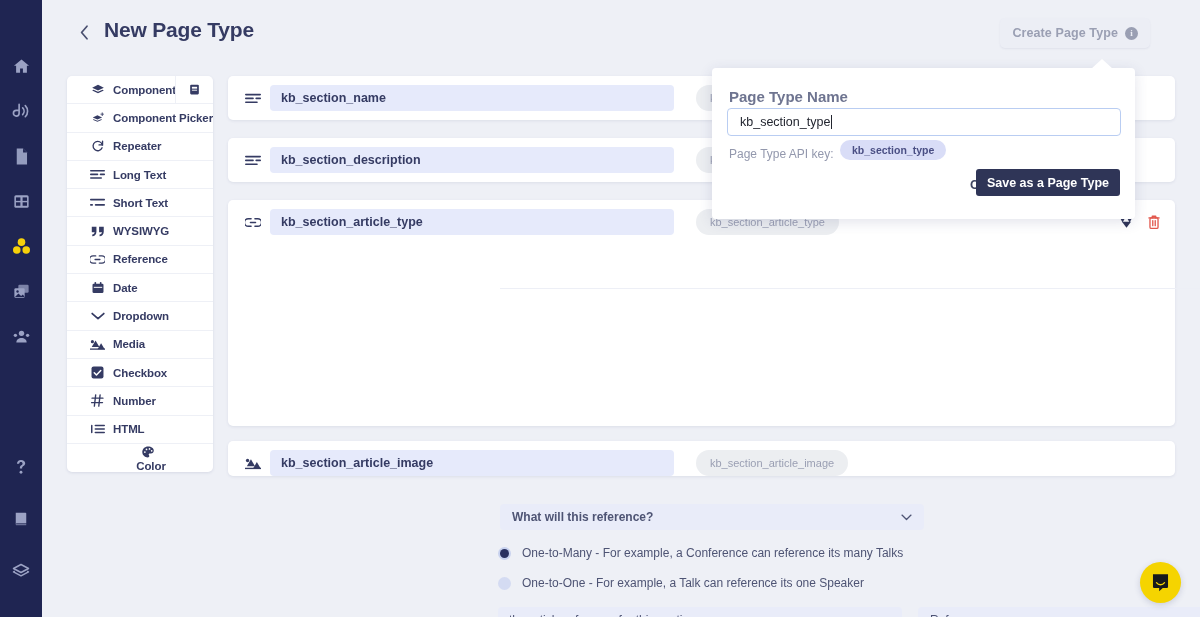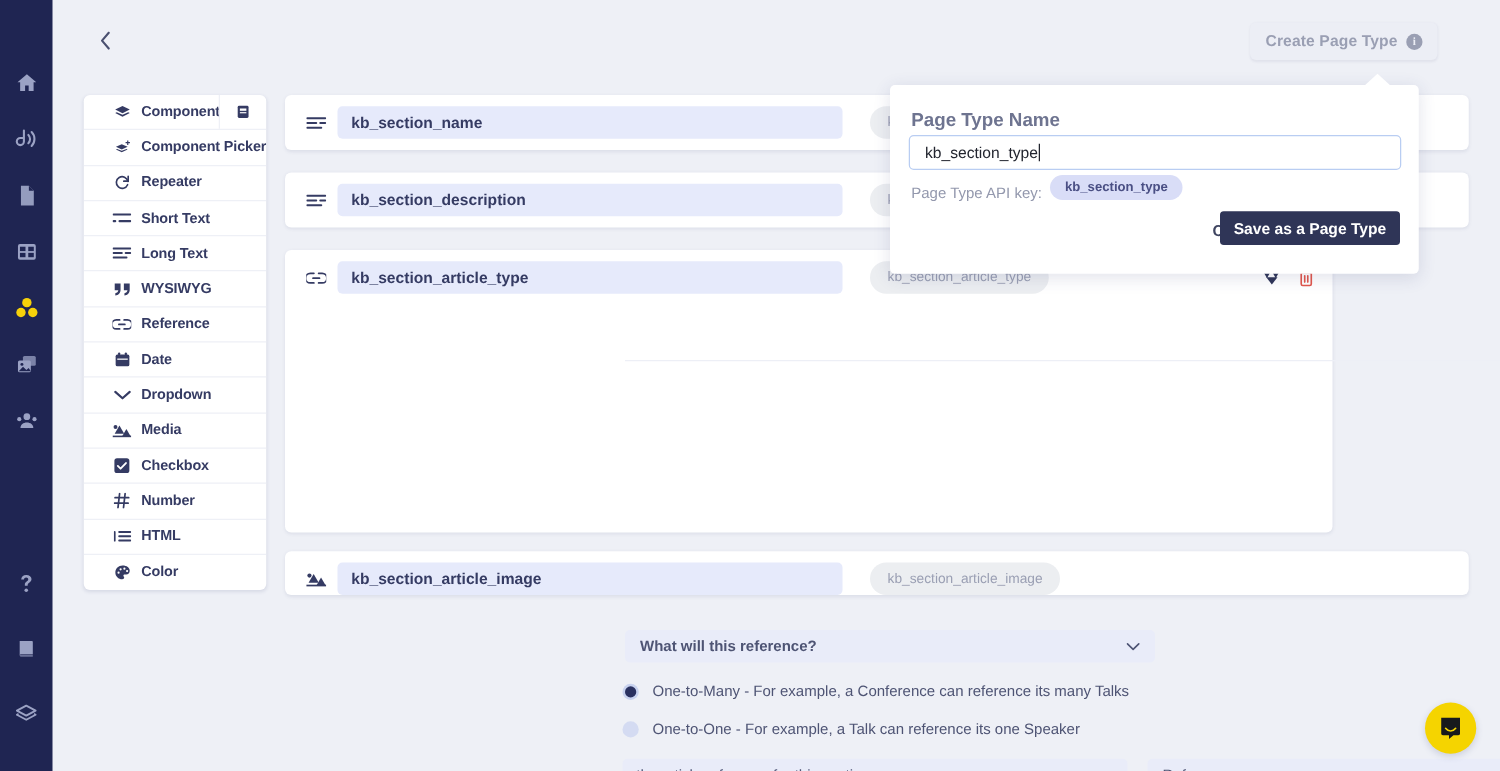--- a/index.html
+++ b/index.html
@@ -72,21 +72,21 @@
     overflow: hidden;
   }
   .pal-row {
     height: 28.3px;
     display: flex; align-items: center;
     padding-left: 22px;
     border-bottom: 1px solid #eef0f6;
     cursor: pointer;
     position: relative;
   }
-  .pal-row:last-child { border-bottom: none; }
+  .pal-row:last-child { border-bottom: none; flex-direction: column; }
   .pal-ico {
     width: 17px; height: 16px;
     display: flex; align-items: center; justify-content: center;
     color: #353b63; margin-right: 7px; flex: none;
   }
   .pal-lbl { font-size: 11.5px; color: #353b63; font-weight: bold; letter-spacing: -0.1px; }
   #pal-doc-btn {
     position: absolute; right: 0; top: 0; bottom: 0; width: 38px;
     border-left: 1px solid #eef0f6;
     display: flex; align-items: center; justify-content: center;
@@ -95,21 +95,21 @@
 
   
   .card {
     position: absolute;
     background: #ffffff;
     border-radius: 5px;
     box-shadow: 0 1px 3px rgba(60,70,120,.10);
   }
   #card1 { left: 228px; top: 76px;  width: 947px; height: 44px; }
   #card2 { left: 228px; top: 138px; width: 947px; height: 44px; }
-  #card3 { left: 228px; top: 200px; width: 838px; height: 226px; }
+  #card3 { left: 228px; top: 200px; width: 947px; height: 226px; }
   #card4 { left: 228px; top: 441px; width: 947px; height: 35px; }
 
   .field-row {
     position: relative; height: 44px;
     display: flex; align-items: center;
   }
   .field-ico {
     width: 34px; flex: none;
     display: flex; align-items: center; justify-content: center;
     color: #353b63; margin-left: 8px;
@@ -336,20 +336,21 @@
         </svg>
     </div>
   </div>
 
   <div id="header">
     <div id="back-arrow">
       <svg width="9" height="15" viewBox="0 0 9 15" fill="none" stroke="currentColor" stroke-width="1.7" stroke-linecap="round" stroke-linejoin="round">
           <path d="M7 1.2L1.6 7.5 7 13.8"></path>
         </svg>
     </div>
+    <div id="page-title">New Page Type</div>
     <div id="create-btn">
       <span class="lbl">Create Page Type</span>
       <span class="info-dot">i</span>
     </div>
   </div>
 
   <div id="palette">
 
     <div class="pal-row">
       <span class="pal-ico">
@@ -385,38 +386,38 @@
             <path d="M19.4 10.4A8 8 0 1 0 19 15"></path>
             <path d="M19.8 3.6v6.6h-6"></path>
           </svg>
       </span>
       <span class="pal-lbl">Repeater</span>
     </div>
 
     <div class="pal-row">
       <span class="pal-ico">
         <svg width="15" height="13" viewBox="0 0 20 14" fill="currentColor">
-            <rect x="0" y="2" width="20" height="2.3" rx="1.1"></rect>
-            <rect x="0" y="9" width="4" height="2.3" rx="1.1"></rect>
-            <rect x="6.4" y="9" width="13.6" height="2.3" rx="1.1"></rect>
-          </svg>
-      </span>
-      <span class="pal-lbl">Short Text</span>
-    </div>
-
-    <div class="pal-row">
-      <span class="pal-ico">
-        <svg width="15" height="13" viewBox="0 0 20 14" fill="currentColor">
             <rect x="0" y="1" width="20" height="2.1" rx="1"></rect>
             <rect x="0" y="5.8" width="11" height="2.1" rx="1"></rect>
             <rect x="13" y="5.8" width="7" height="2.1" rx="1"></rect>
             <rect x="0" y="10.6" width="16" height="2.1" rx="1"></rect>
           </svg>
       </span>
       <span class="pal-lbl">Long Text</span>
+    </div>
+
+    <div class="pal-row">
+      <span class="pal-ico">
+        <svg width="15" height="13" viewBox="0 0 20 14" fill="currentColor">
+            <rect x="0" y="2" width="20" height="2.3" rx="1.1"></rect>
+            <rect x="0" y="9" width="4" height="2.3" rx="1.1"></rect>
+            <rect x="6.4" y="9" width="13.6" height="2.3" rx="1.1"></rect>
+          </svg>
+      </span>
+      <span class="pal-lbl">Short Text</span>
     </div>
 
     <div class="pal-row">
       <span class="pal-ico">
         <svg width="14" height="13" viewBox="0 0 18 14" fill="currentColor">
             <path d="M1 1h6v6.4C7 11 4.8 13 1.6 13.2V11C3.4 10.8 4.6 9.6 4.7 8H1z"></path>
             <path d="M10.4 1h6v6.4c0 3.6-2.2 5.6-5.4 5.8V11c1.8-.2 3-1.4 3.1-3h-3.7z"></path>
           </svg>
       </span>
       <span class="pal-lbl">WYSIWYG</span>

